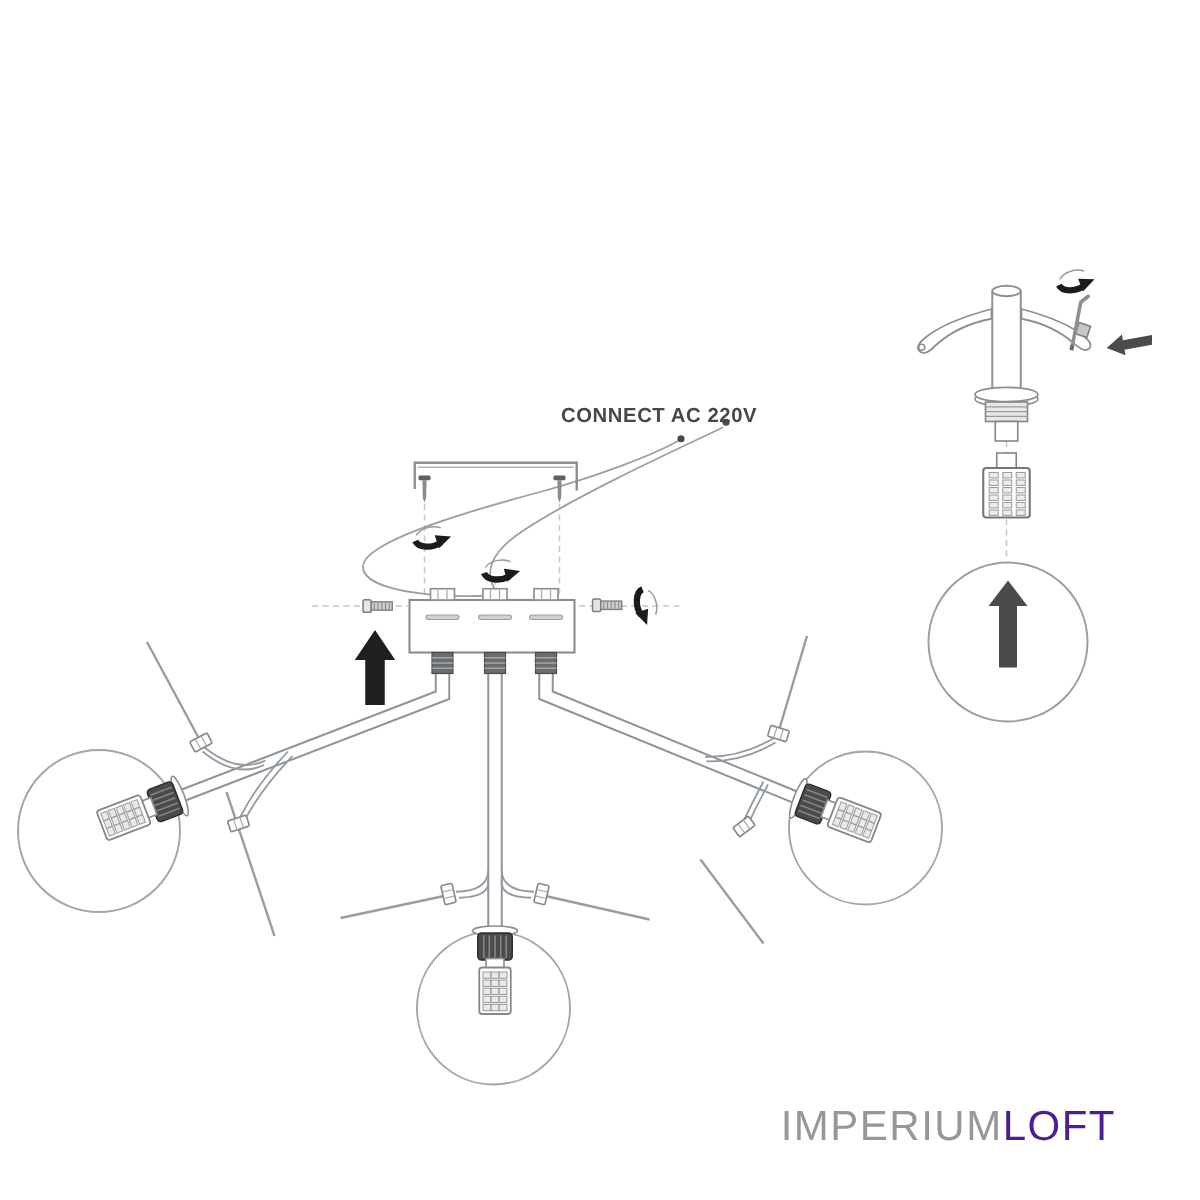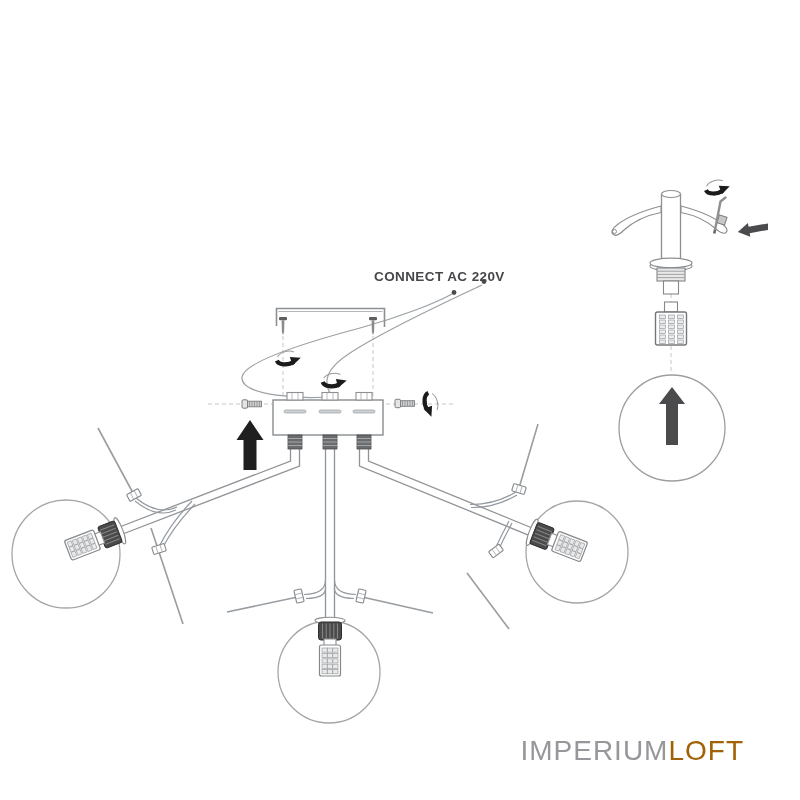--- a/index.html
+++ b/index.html
@@ -2,21 +2,21 @@
 <html><head>
 <meta charset="utf-8">
 <style>
   html,body{margin:0;padding:0;background:#ffffff;}
   .stage{position:relative;width:768px;height:800px;background:#ffffff;overflow:hidden;
          font-family:"Liberation Sans",sans-serif;}
   svg{position:absolute;left:0;top:0;}
   svg text{font-family:"Liberation Sans",sans-serif;font-weight:bold;letter-spacing:.4px;}
   .logo{position:absolute;right:24px;bottom:33px;font-size:28px;font-weight:400;
         letter-spacing:1px;color:#97979b;white-space:nowrap;}
-  .logo .pink{color:#a16207;}
+  .logo .pink{color:#4c1d95;}
 </style>
 </head>
 <body>
 
 <div class="stage">
 <svg width="800" height="800" viewBox="0 0 800 800">
   <defs>
     <g id="rot">
       <path d="M -9,-3 A 10.5,6.5 0 0 1 8,-4.5" stroke="#9a9a9a" stroke-width="1" fill="none"></path>
       <path d="M -10.5,0.5 A 10.5,6.5 0 0 0 6,5" stroke="#1b1b1b" stroke-width="4.2" fill="none"></path>

